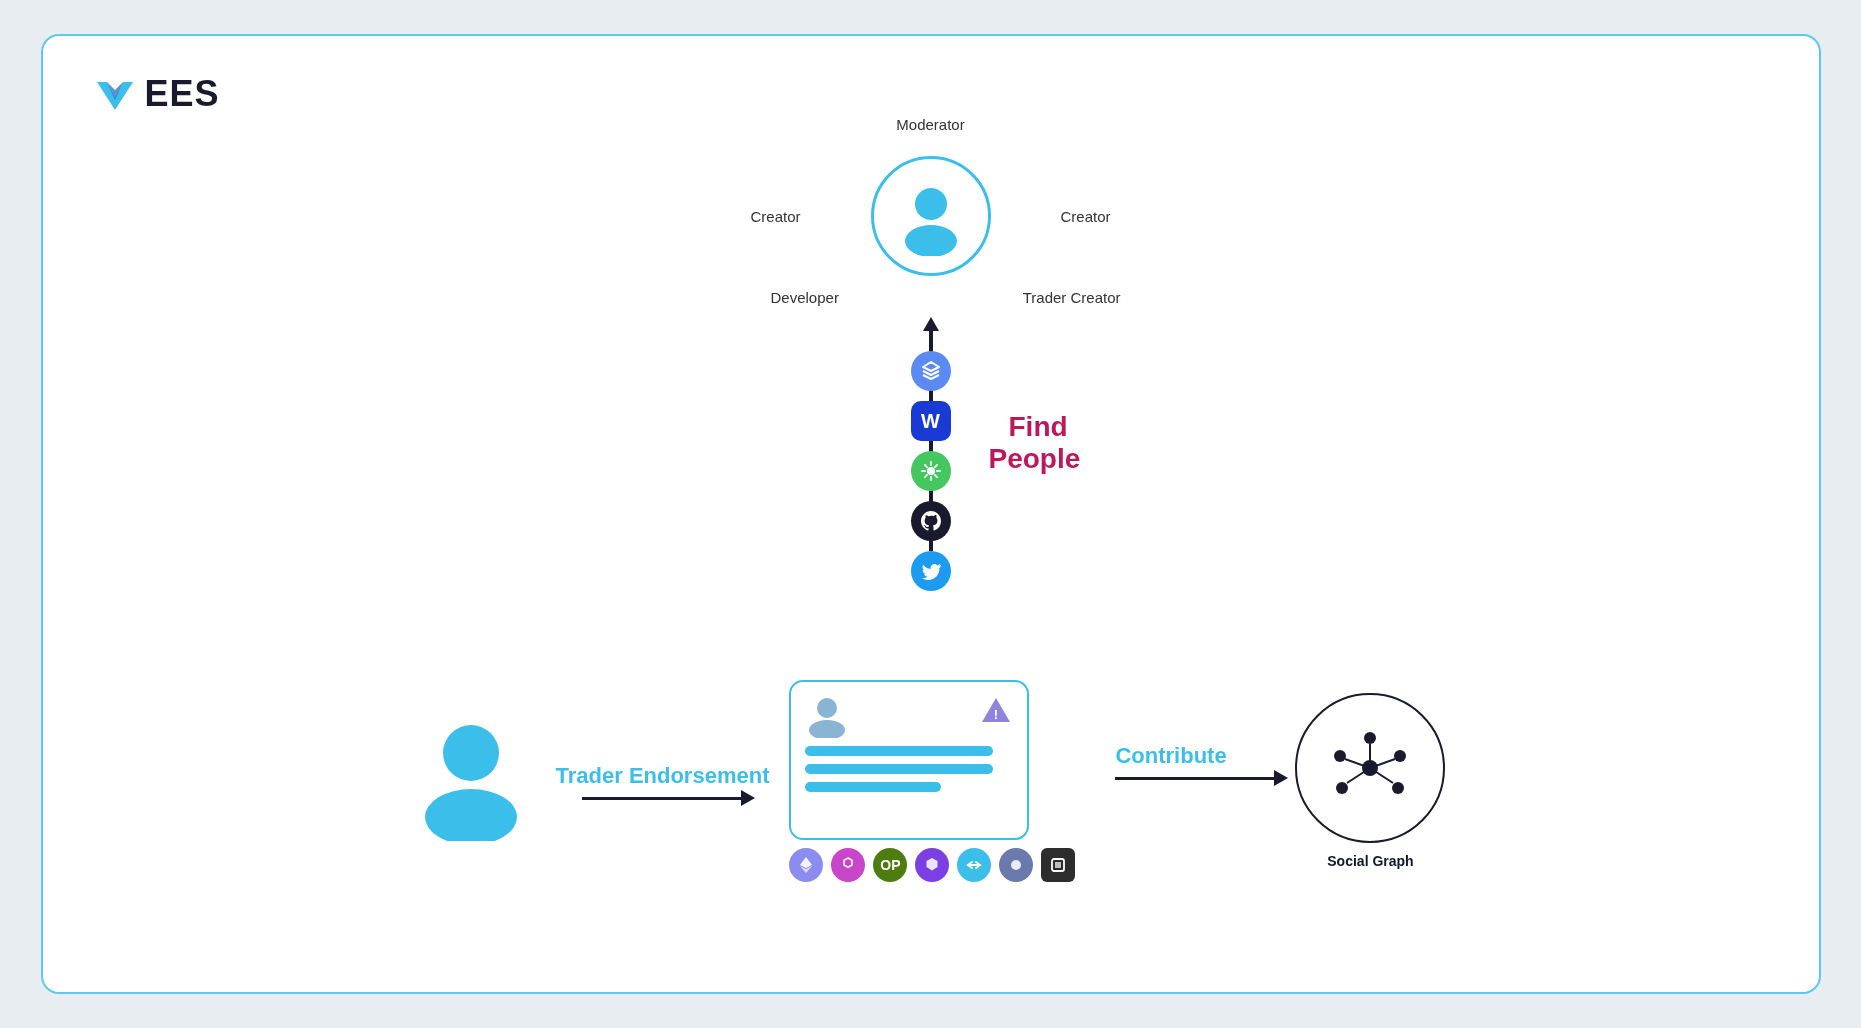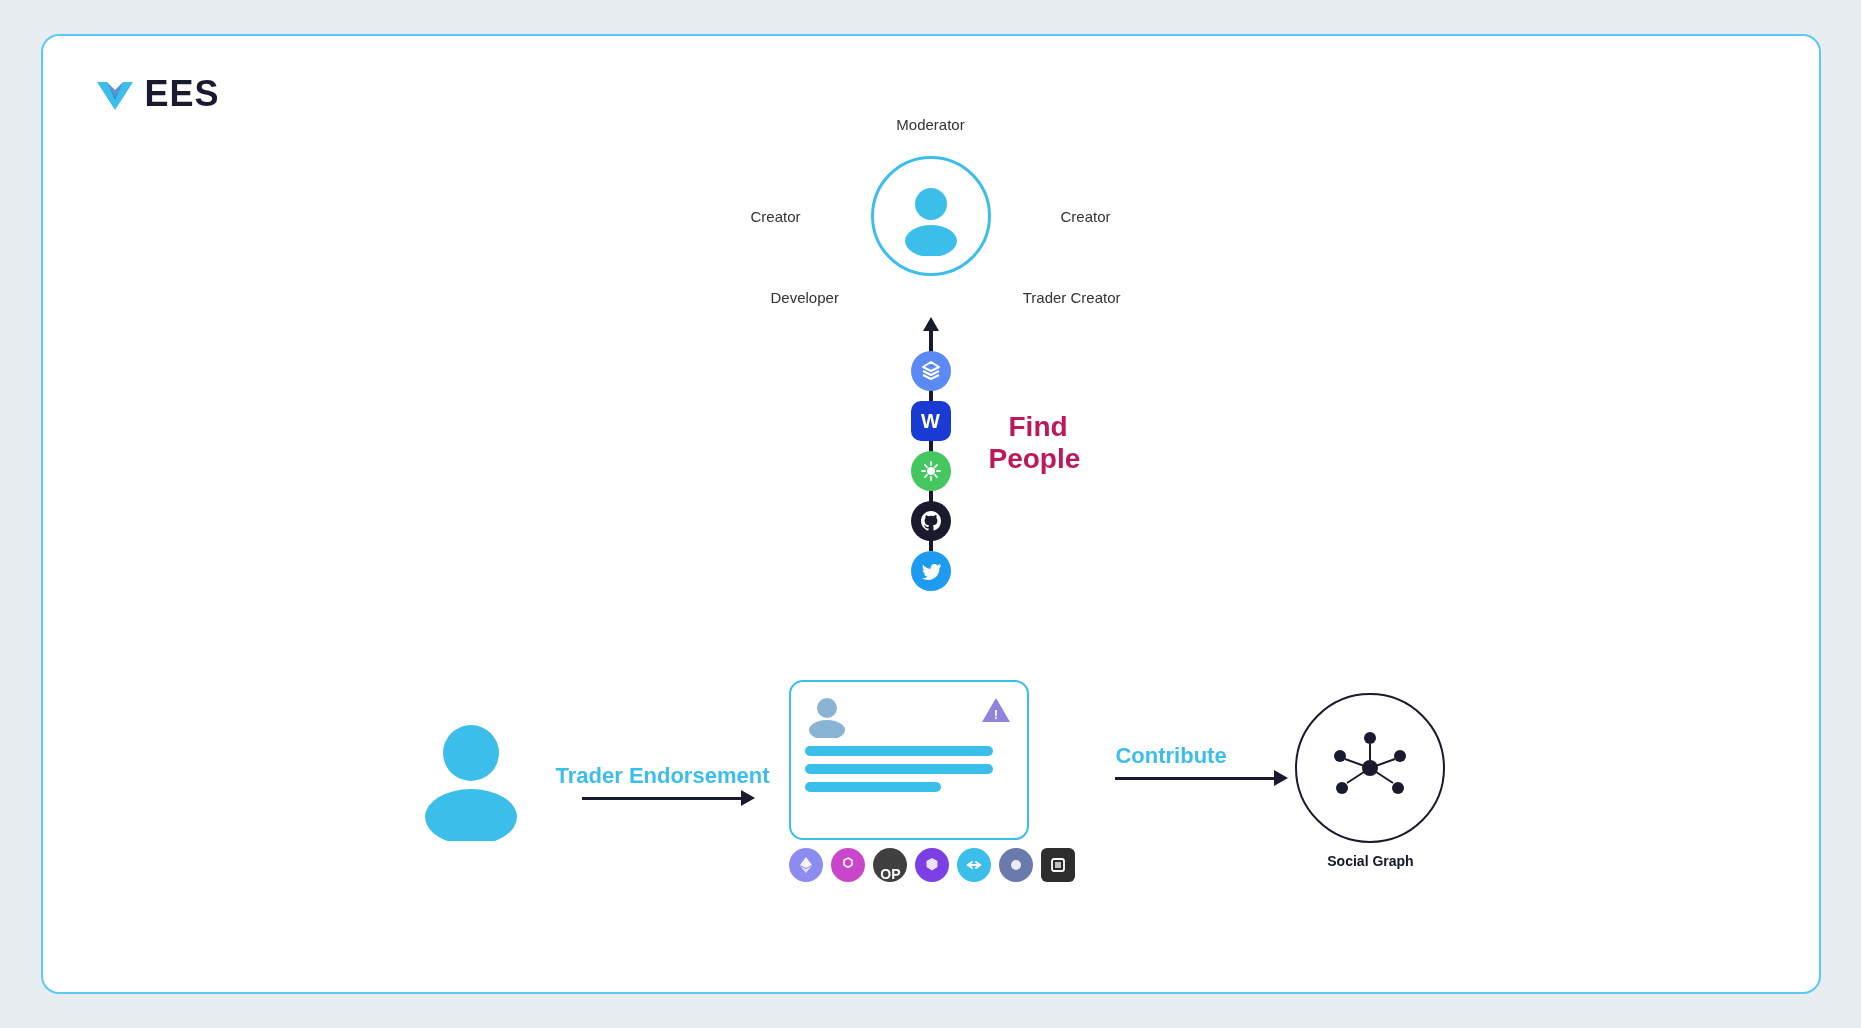--- a/index.html
+++ b/index.html
@@ -262,21 +262,21 @@
               <polygon points="9,13 15,10 9,17 3,10" fill="white" opacity="0.7"></polygon>
             </svg>
         </div>
 
         <div style="width:34px;height:34px;border-radius:50%;background:#c945c9;display:flex;align-items:center;justify-content:center;">
           <svg width="18" height="18" viewBox="0 0 18 18" fill="none">
               <path d="M9 2l4 2.3v4.7l-4 2.3-4-2.3V4.3z" stroke="white" stroke-width="1.5" fill="none"></path>
             </svg>
         </div>
 
-        <div style="width:34px;height:34px;border-radius:50%;background:#404040;display:flex;align-items:flex-end;justify-content:center;">
+        <div style="width:34px;height:34px;border-radius:50%;background:#4d7c0f;display:flex;align-items:center;justify-content:center;">
           <span style="color:white;font-size:14px;font-weight:900;">OP</span>
         </div>
 
         <div style="width:34px;height:34px;border-radius:50%;background:#7b3fe4;display:flex;align-items:center;justify-content:center;">
           <svg width="18" height="18" viewBox="0 0 18 18" fill="none">
               <path d="M9 2l5.5 3v6L9 14.5 3.5 11V5z" fill="white" opacity="0.85"></path>
             </svg>
         </div>
 
         <div style="width:34px;height:34px;border-radius:50%;background:#3bbfea;display:flex;align-items:center;justify-content:center;">

